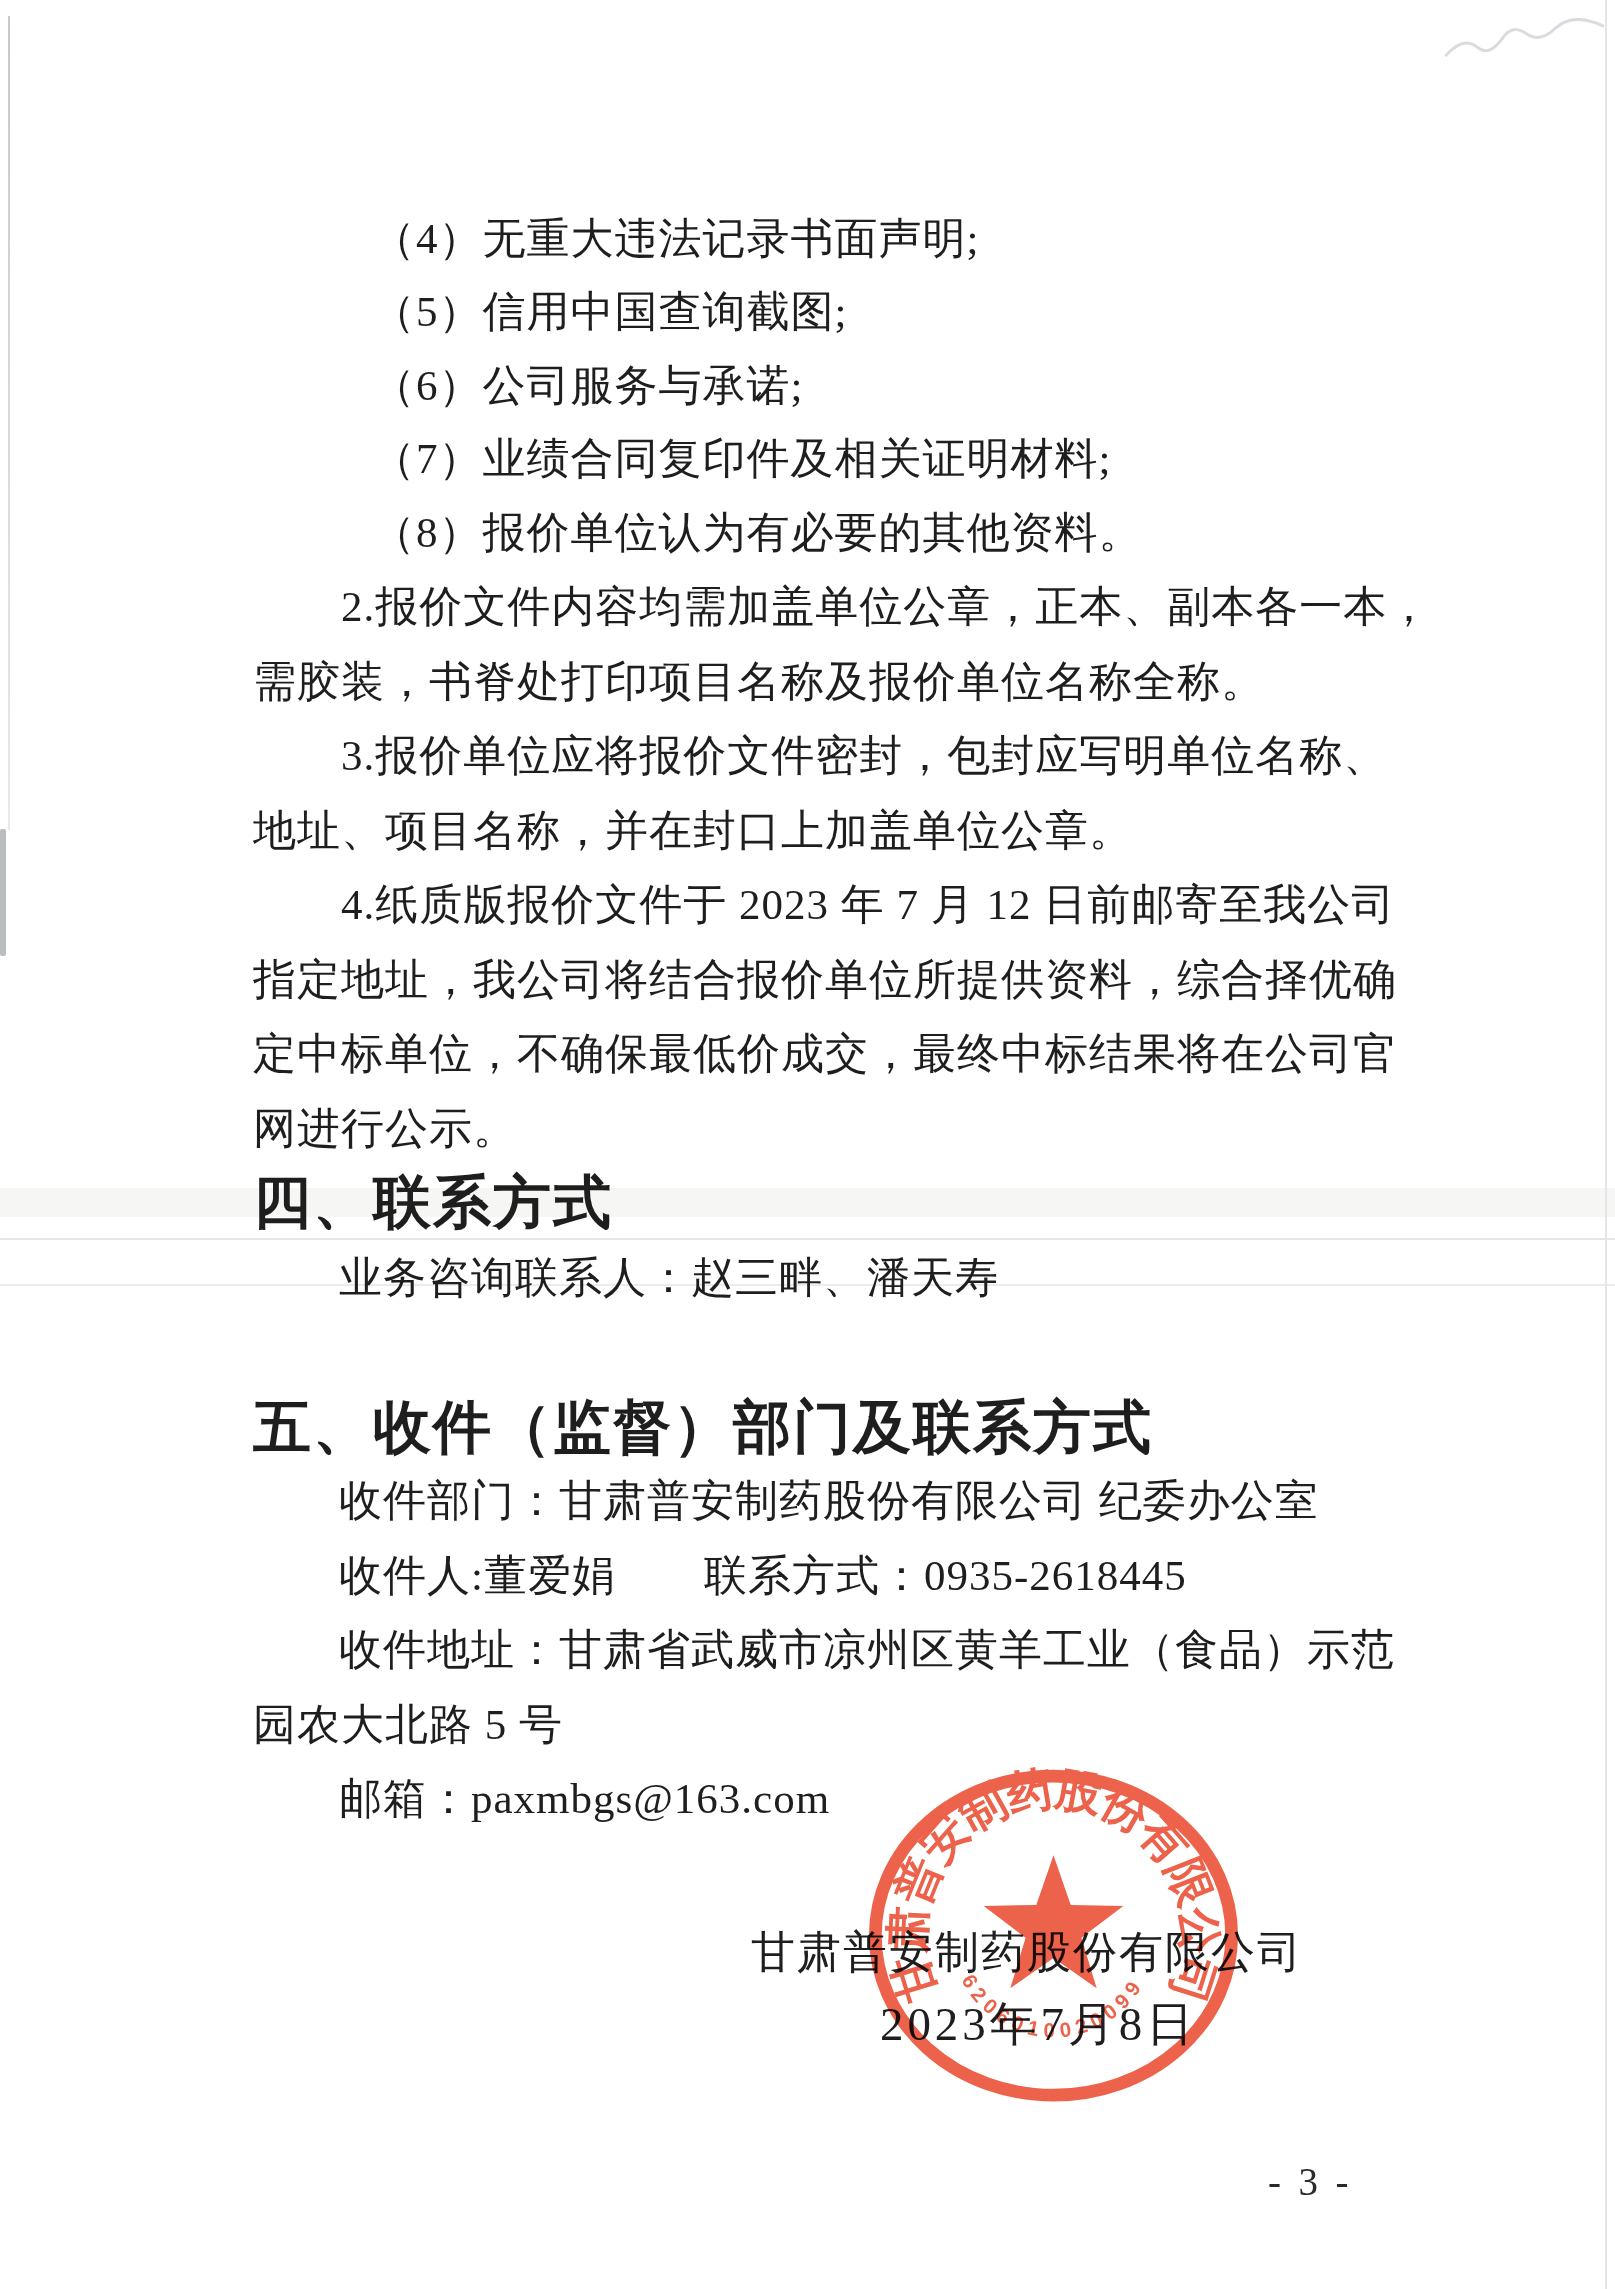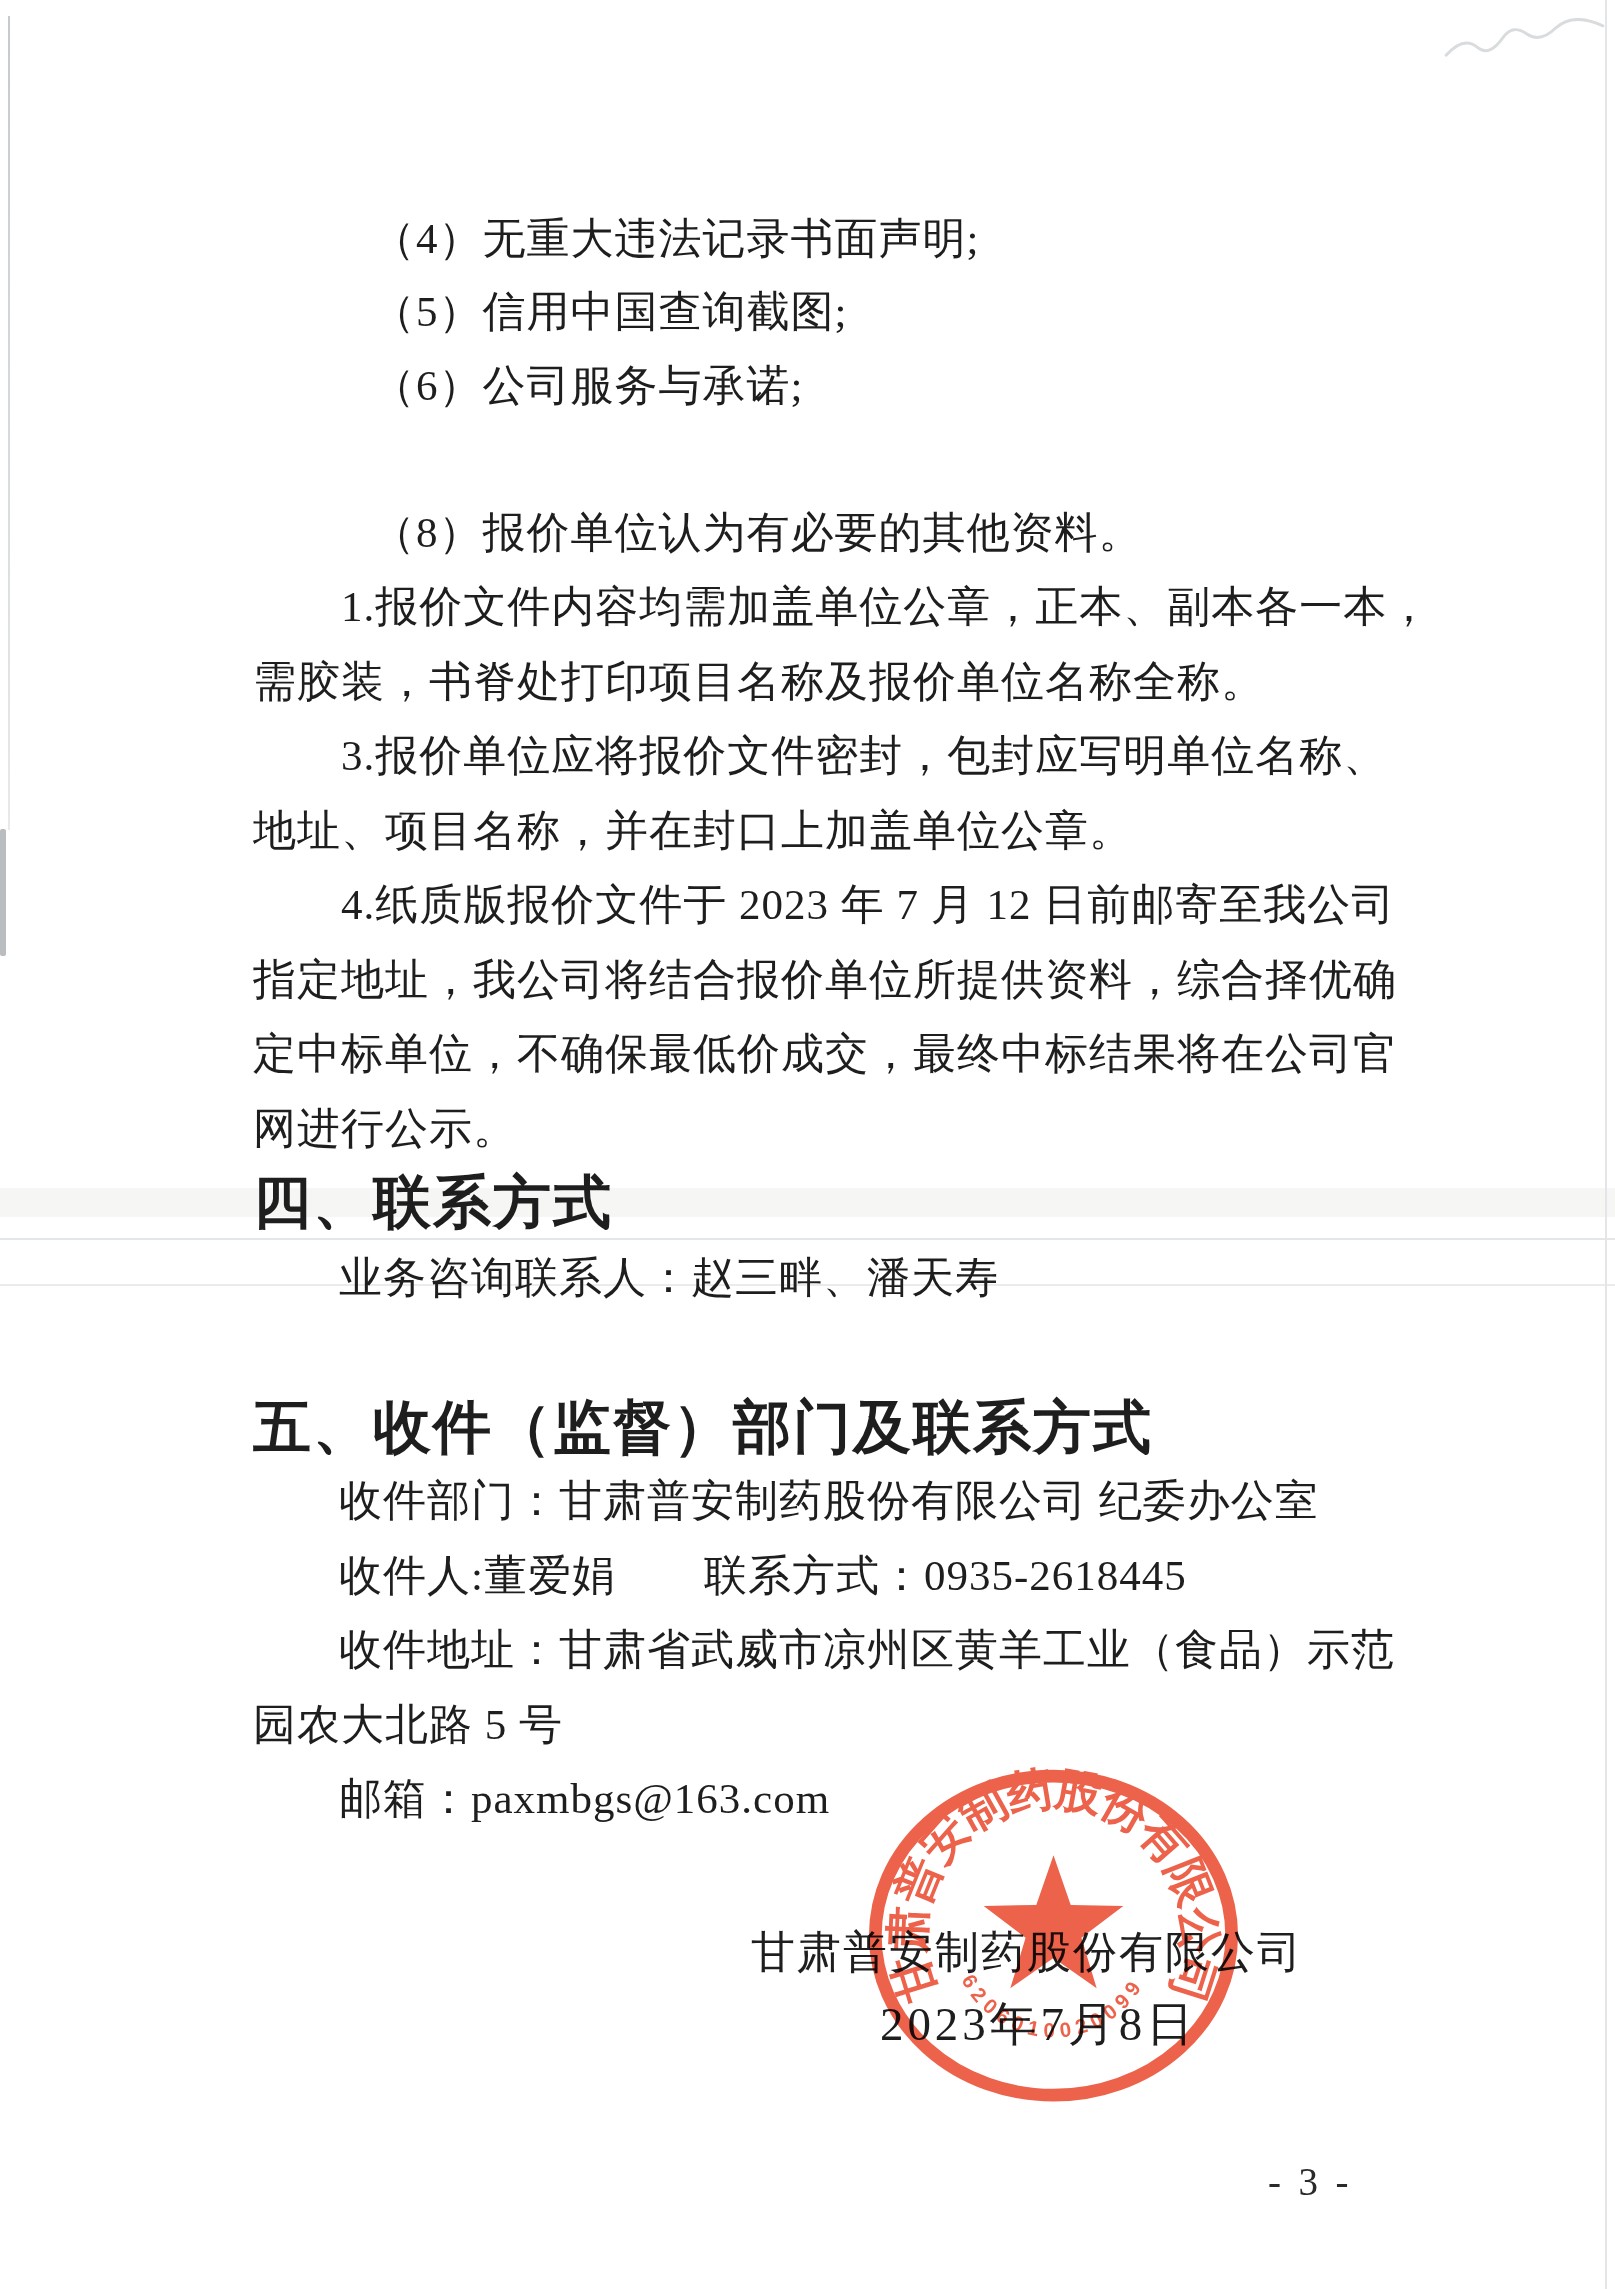--- a/index.html
+++ b/index.html
@@ -54,23 +54,24 @@
   <div class="artifact vline-left"></div>
   <div class="artifact smudge-left"></div>
   <div class="artifact vline-right"></div>
   <svg class="artifact squiggle" viewBox="0 0 170 50">
     <path d="M5,38 q18,-20 32,-8 q12,10 26,-10 q10,-14 24,-4 q14,10 30,-6 q18,-16 48,-2" fill="none" stroke="#b9c0c6" stroke-width="3" stroke-linecap="round"></path>
   </svg>
 
   <div class="line" style="left:372px;top:209px">（4）无重大违法记录书面声明;</div>
   <div class="line" style="left:372px;top:282px">（5）信用中国查询截图;</div>
   <div class="line" style="left:372px;top:356px">（6）公司服务与承诺;</div>
+  <div class="line" style="left:372px;top:429px">（7）业绩合同复印件及相关证明材料;</div>
   <div class="line" style="left:372px;top:503px">（8）报价单位认为有必要的其他资料。</div>
 
-  <div class="line" style="left:341px;top:577px">1.报价文件内容均需加盖单位公章，正本、副本各一本，</div>
+  <div class="line" style="left:341px;top:577px">2.报价文件内容均需加盖单位公章，正本、副本各一本，</div>
   <div class="line" style="left:253px;top:652px">需胶装，书脊处打印项目名称及报价单位名称全称。</div>
 
   <div class="line" style="left:341px;top:726px">3.报价单位应将报价文件密封，包封应写明单位名称、</div>
   <div class="line" style="left:253px;top:801px">地址、项目名称，并在封口上加盖单位公章。</div>
 
   <div class="line" style="left:341px;top:875px">4.纸质版报价文件于 2023 年 7 月 12 日前邮寄至我公司</div>
   <div class="line" style="left:253px;top:950px">指定地址，我公司将结合报价单位所提供资料，综合择优确</div>
   <div class="line" style="left:253px;top:1024px">定中标单位，不确保最低价成交，最终中标结果将在公司官</div>
   <div class="line" style="left:253px;top:1099px">网进行公示。</div>
 

